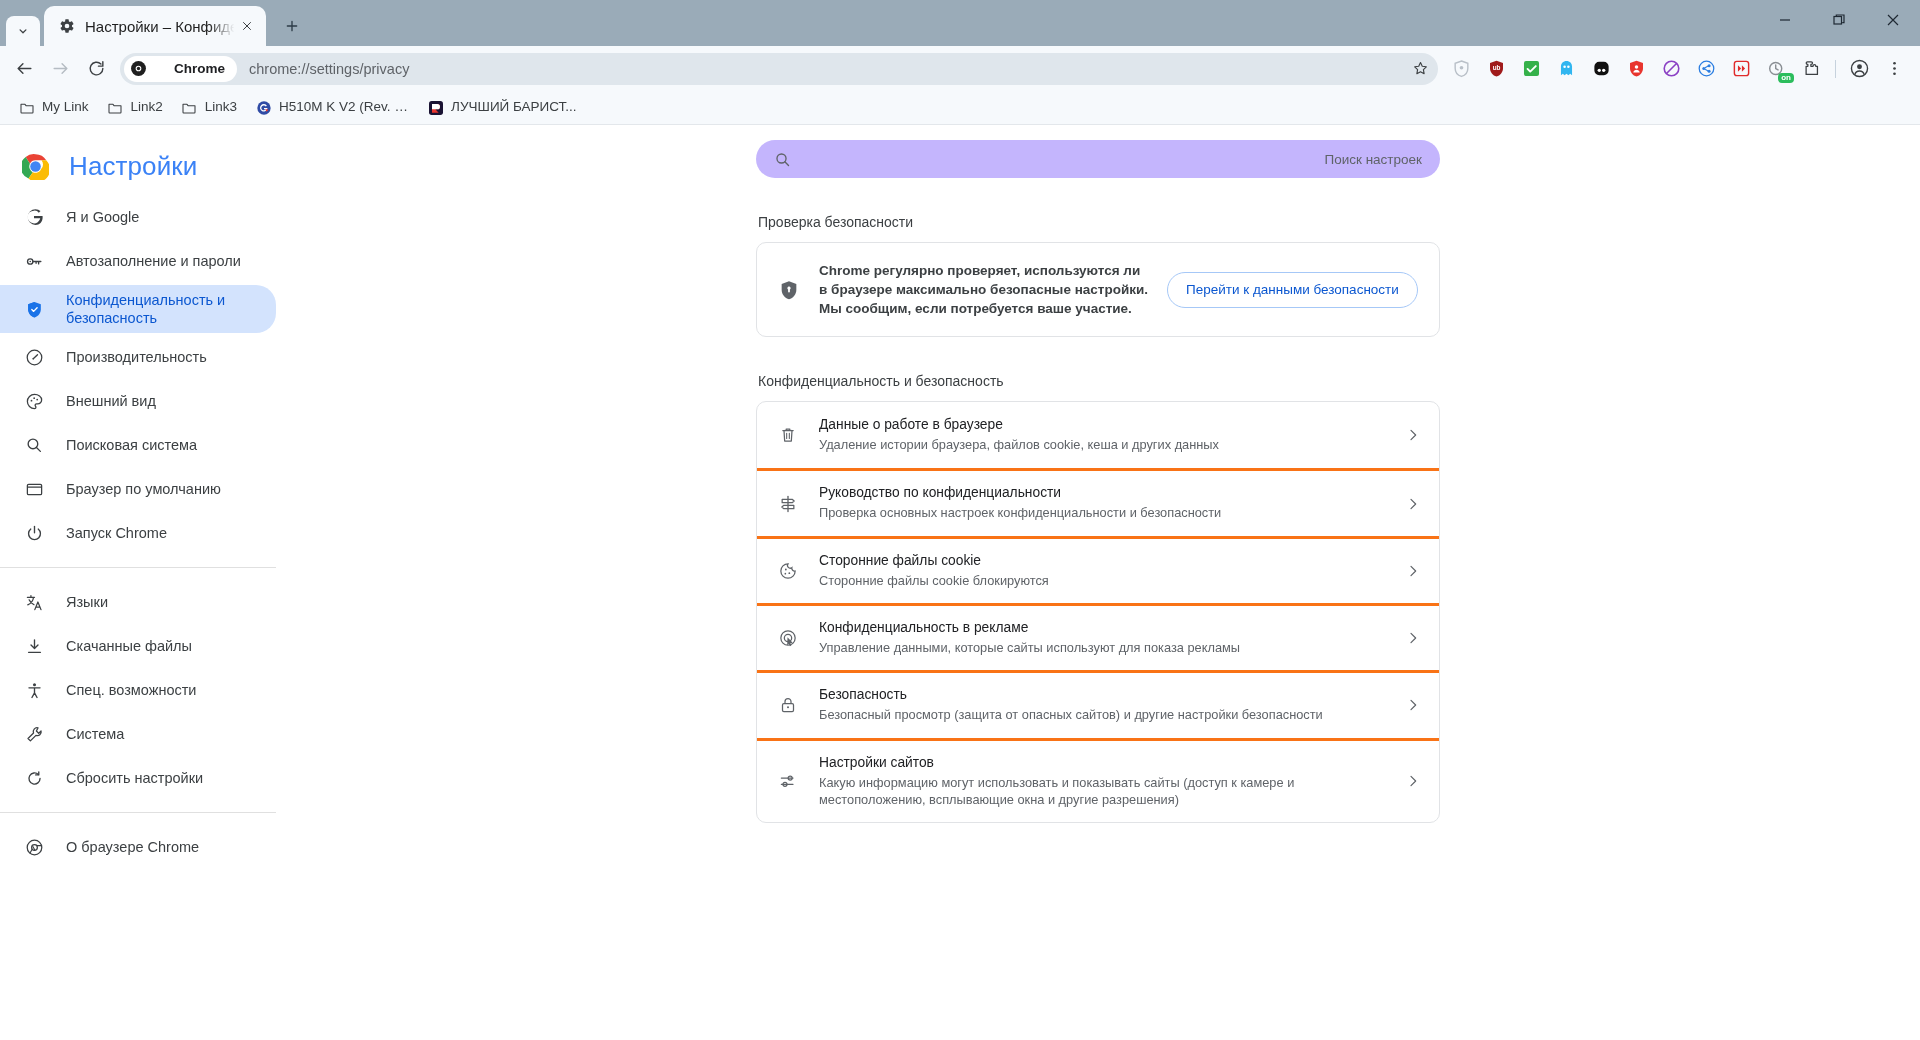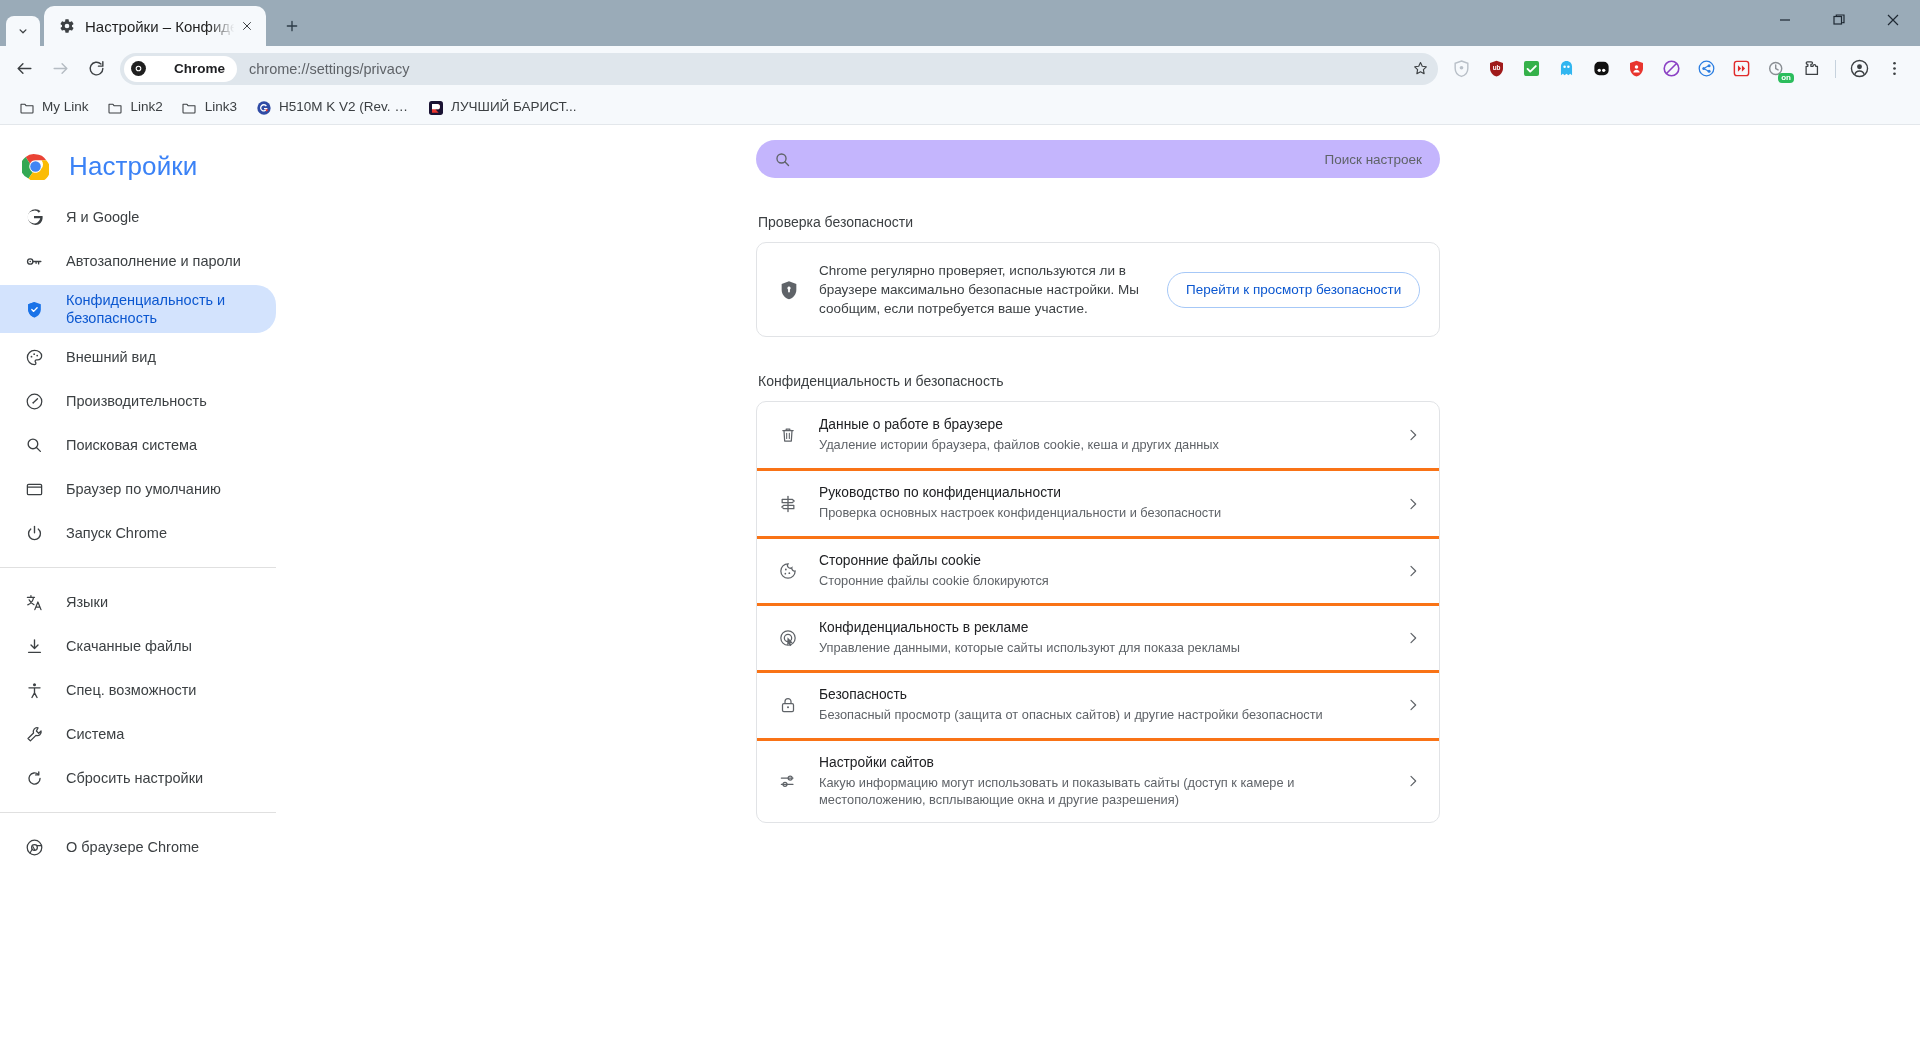--- a/index.html
+++ b/index.html
@@ -258,20 +258,21 @@
     padding: 18px 16px 18px 20px;
     gap: 18px;
   }
   .safety-ico { width: 24px; height: 24px; flex: 0 0 24px; display:flex; align-items:center; justify-content:center;}
   .safety-text {
     font-size: 13.5px;
     color: #3c4043;
     line-height: 1.42;
     flex: 1;
     max-width: 330px;
+    font-weight: bold;
   }
   .safety-btn {
     border: 1px solid #a6c8f7;
     border-radius: 19px;
     height: 36px;
     padding: 0 18px;
     background: transparent;
     color: #0b57d0;
     font-size: 13.5px;
     font-weight: 500;
@@ -568,38 +569,38 @@
             <path d="M12 2.4v19.7c-4.6-1.3-8-5.4-8-10.4V5.4z" fill="#1a73e8"></path>
             <path d="M8.6 12.1l2.3 2.3 4.4-4.6" fill="none" stroke="#fff" stroke-width="1.7" stroke-linecap="round" stroke-linejoin="round"></path>
           </svg>
       </span>
       <span class="nav-label">Конфиденциальность и безопасность</span>
     </div>
 
     <div class="nav-item">
       <span class="nav-ico">
         <svg width="19" height="19" viewBox="0 0 24 24">
+            <circle cx="12" cy="12" r="9.2" fill="none" stroke="#3c4043" stroke-width="1.6"></circle>
+            <path d="M15.8 8.4L10.4 13.6" stroke="#3c4043" stroke-width="1.7" stroke-linecap="round"></path>
+            <circle cx="10.4" cy="13.6" r="1" fill="#3c4043"></circle>
+          </svg>
+      </span>
+      <span class="nav-label">Производительность</span>
+    </div>
+
+    <div class="nav-item">
+      <span class="nav-ico">
+        <svg width="19" height="19" viewBox="0 0 24 24">
             <path d="M12 3a9 9 0 0 0 0 18c1 0 1.8-.8 1.8-1.8 0-.5-.2-.9-.5-1.2-.3-.3-.5-.7-.5-1.2 0-1 .8-1.8 1.8-1.8H16a5 5 0 0 0 5-5c0-4-4-7-9-7z" fill="none" stroke="#3c4043" stroke-width="1.6"></path>
             <circle cx="8.2" cy="11" r="1.1" fill="#3c4043"></circle>
             <circle cx="11.6" cy="7.8" r="1.1" fill="#3c4043"></circle>
             <circle cx="15.4" cy="9.6" r="1.1" fill="#3c4043"></circle>
           </svg>
       </span>
       <span class="nav-label">Внешний вид</span>
-    </div>
-
-    <div class="nav-item">
-      <span class="nav-ico">
-        <svg width="19" height="19" viewBox="0 0 24 24">
-            <circle cx="12" cy="12" r="9.2" fill="none" stroke="#3c4043" stroke-width="1.6"></circle>
-            <path d="M15.8 8.4L10.4 13.6" stroke="#3c4043" stroke-width="1.7" stroke-linecap="round"></path>
-            <circle cx="10.4" cy="13.6" r="1" fill="#3c4043"></circle>
-          </svg>
-      </span>
-      <span class="nav-label">Производительность</span>
     </div>
 
     <div class="nav-item">
       <span class="nav-ico">
         <svg width="18" height="18" viewBox="0 0 24 24">
             <circle cx="10.6" cy="10.6" r="6.4" fill="none" stroke="#3c4043" stroke-width="1.8"></circle>
             <path d="M15.3 15.3L20.5 20.5" stroke="#3c4043" stroke-width="1.8" stroke-linecap="round"></path>
           </svg>
       </span>
       <span class="nav-label">Поисковая система</span>
@@ -708,21 +709,21 @@
       <div class="section-title">Проверка безопасности</div>
       <div class="card">
         <div class="safety">
           <span class="safety-ico">
             <svg width="22" height="22" viewBox="0 0 24 24">
                 <path d="M12 2.4l8 3v6.3c0 5-3.4 9.1-8 10.4-4.6-1.3-8-5.4-8-10.4V5.4z" fill="#5f6368"></path>
                 <path d="M12 8.2a1.8 1.8 0 0 0-1 3.3v2.1a1 1 0 0 0 2 0v-2.1a1.8 1.8 0 0 0-1-3.3z" fill="#fff"></path>
               </svg>
           </span>
           <div class="safety-text">Chrome регулярно проверяет, используются ли в браузере максимально безопасные настройки. Мы сообщим, если потребуется ваше участие.</div>
-          <button class="safety-btn">Перейти к просмотр безопасности</button>
+          <button class="safety-btn">Перейти к данными безопасности</button>
         </div>
       </div>
     </div>
 
     <div class="section">
       <div class="section-title">Конфиденциальность и безопасность</div>
       <div class="card">
 
         <div class="row">
           <span class="row-ico">

